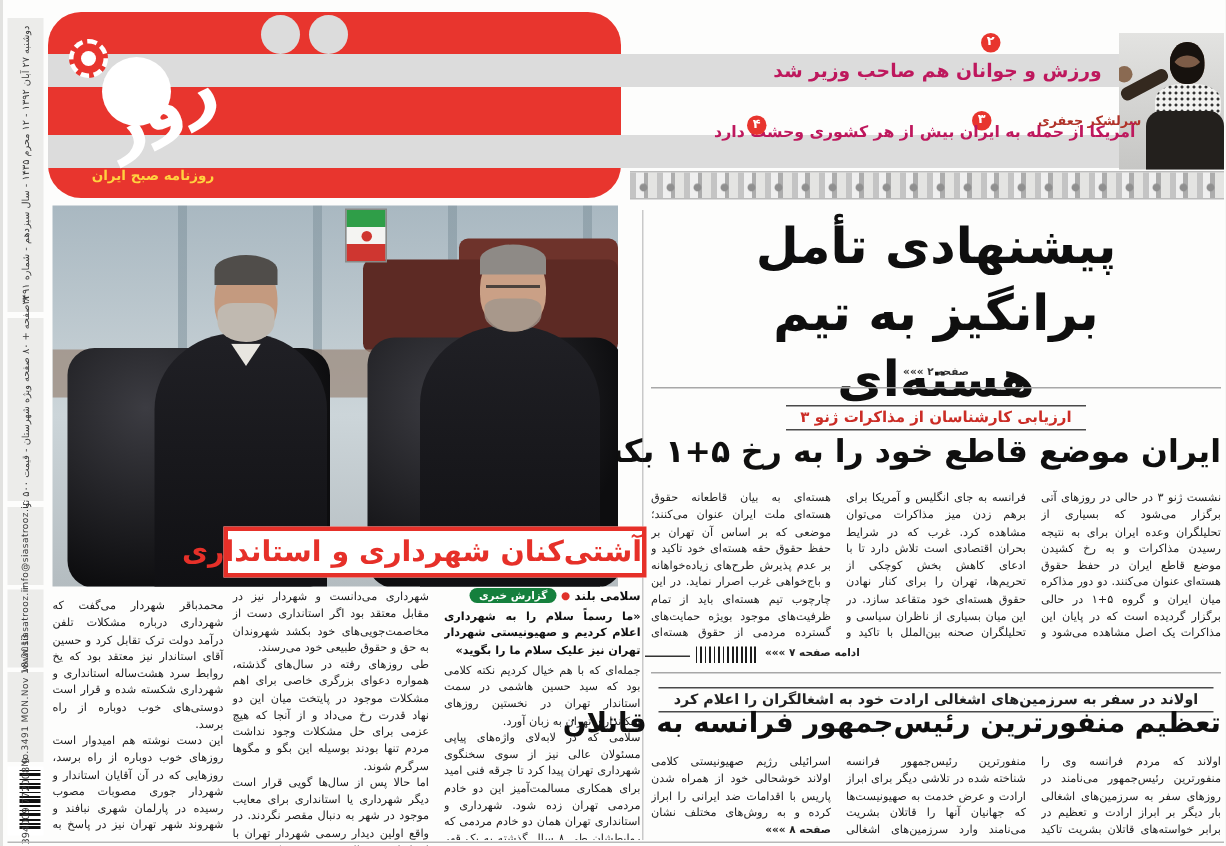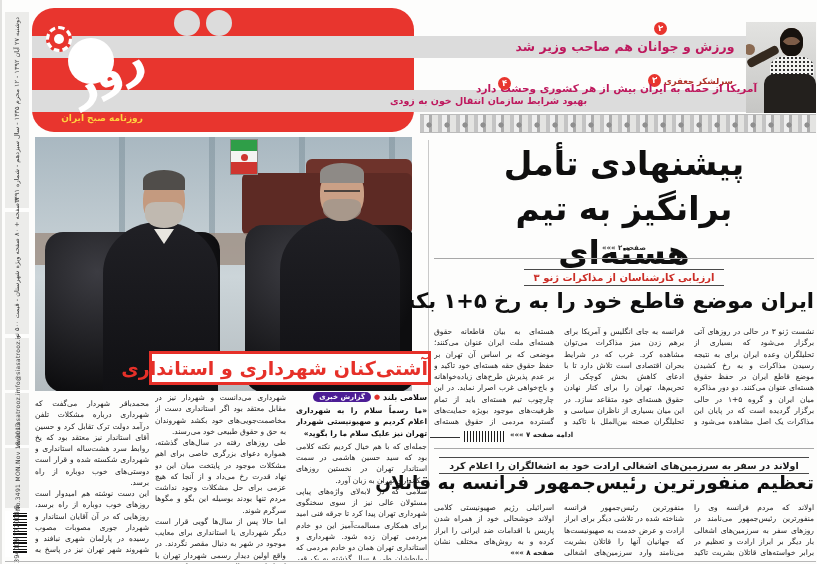--- a/index.html
+++ b/index.html
@@ -33,21 +33,21 @@
   .gray-dot { width:26px; height:26px; border-radius:50%; background:#dcdcdc; top:10px; z-index:3; }
   .logo-tagline { left:40px; top:113px; width:120px; text-align:center; color:#ffd23f;
     font-size:9px; font-weight:bold; z-index:4; }
 
   
   .badge { width:13px; height:13px; border-radius:50%; background:#e8352e; color:#fff;
     font-size:8.5px; line-height:13px; text-align:center; font-weight:bold; z-index:4; }
   .teaser { font-weight:bold; color:#be185d; text-align:center; z-index:4; white-space:nowrap; }
   .speaker-row { left:646px; top:74px; z-index:4; display:flex; align-items:center; gap:3px;
     direction:ltr; }
-  .speaker-row .label { font-size:8.5px; font-weight:bold; color:#b03228; direction:rtl; }
+  .speaker-row .label { font-size:8.5px; font-weight:bold; color:#b03228; direction:rtl;margin-left:28px; }
 
   
   .jafari { left:744px; top:22px; width:70px; height:91px; overflow:hidden;
     background:linear-gradient(180deg,#e3e3e1,#c6c6c4); z-index:3; }
   .jf-arm { left:0px; top:30px; width:34px; height:9px; background:#34291f;
     transform:rotate(-28deg); border-radius:4px; }
   .jf-hand { left:-2px; top:22px; width:11px; height:11px; background:#8a6a52; border-radius:50%; }
   .jf-head { left:34px; top:6px; width:23px; height:28px; background:#7d5c47;
     border-radius:48% 48% 44% 44%;
     box-shadow:inset 0 9px 0 #17120e, inset 0 -11px 0 #17120e; }
@@ -93,21 +93,21 @@
   
   .city-box { left:147px; top:351px; width:282px; height:34px; background:#fff;
     border:3px solid #e63029; z-index:5; text-align:center; }
   .city-box .t { font-size:19px; font-weight:bold; color:#e63029; line-height:28px; white-space:nowrap; }
   .bodytext { font-size:7.5px; line-height:1.5; color:#222; text-align:justify;
     overflow:hidden; white-space:pre-line; }
   .col-left { left:33px; top:398px; width:114px; height:160px; }
   .col-a { left:294px; top:392px; width:131px; height:168px; overflow:hidden; }
   .col-b { left:153px; top:392px; width:131px; height:200px; }
   .tagline { display:flex; align-items:center; gap:3px; margin-bottom:3px; }
-  .pill { background:#4c1d95; color:#fff; font-size:7px; font-weight:bold;
+  .pill { background:#15803d; color:#fff; font-size:7px; font-weight:bold;
     padding:1px 6px; border-radius:7px; white-space:nowrap; }
   .tag-bold { font-size:8px; font-weight:bold; color:#111; white-space:nowrap; }
   .bullet { color:#e0312a; font-size:7px; }
   .quote { font-size:7.5px; font-weight:bold; line-height:1.5; text-align:justify; color:#111;
     margin-bottom:2px; white-space:pre-line; }
 
   
   .vline { left:426px; top:140px; width:1px; height:420px; background:#c9c9c9; }
   .lead-hl { left:432px; top:142px; width:380px; text-align:center; font-size:33px;
     font-weight:bold; color:#0f0f0f; line-height:1.35; padding:0 28px; letter-spacing:-.5px; }
@@ -170,21 +170,20 @@
   <div class="abs badge" style="left:652px;top:22px;">۲</div>
   <div class="abs teaser" style="left:500px;top:39px;width:246px;font-size:12.5px;">ورزش و جوانان هم صاحب وزیر شد</div>
 
   <div class="abs speaker-row">
     <div class="badge" style="position:relative;">۳</div>
     <span class="label">سرلشکر جعفری</span>
   </div>
   <div class="abs teaser" style="left:555px;top:82px;width:200px;font-size:10.5px;">آمریکا از حمله به ایران بیش از هر کشوری وحشت دارد</div>
 
   <div class="abs badge" style="left:496px;top:77px;">۴</div>
-  <div class="abs teaser" style="left:415px;top:95px;width:170px;font-size:9.5px;">بهبود شرایط سازمان انتقال خون به زودی</div>
 
   <div class="abs jafari">
     <div class="abs jf-arm"></div>
     <div class="abs jf-hand"></div>
     <div class="abs jf-scarf"></div>
     <div class="abs jf-head"></div>
     <div class="abs jf-torso"></div>
   </div>
 
   <div class="abs ornament"></div>

